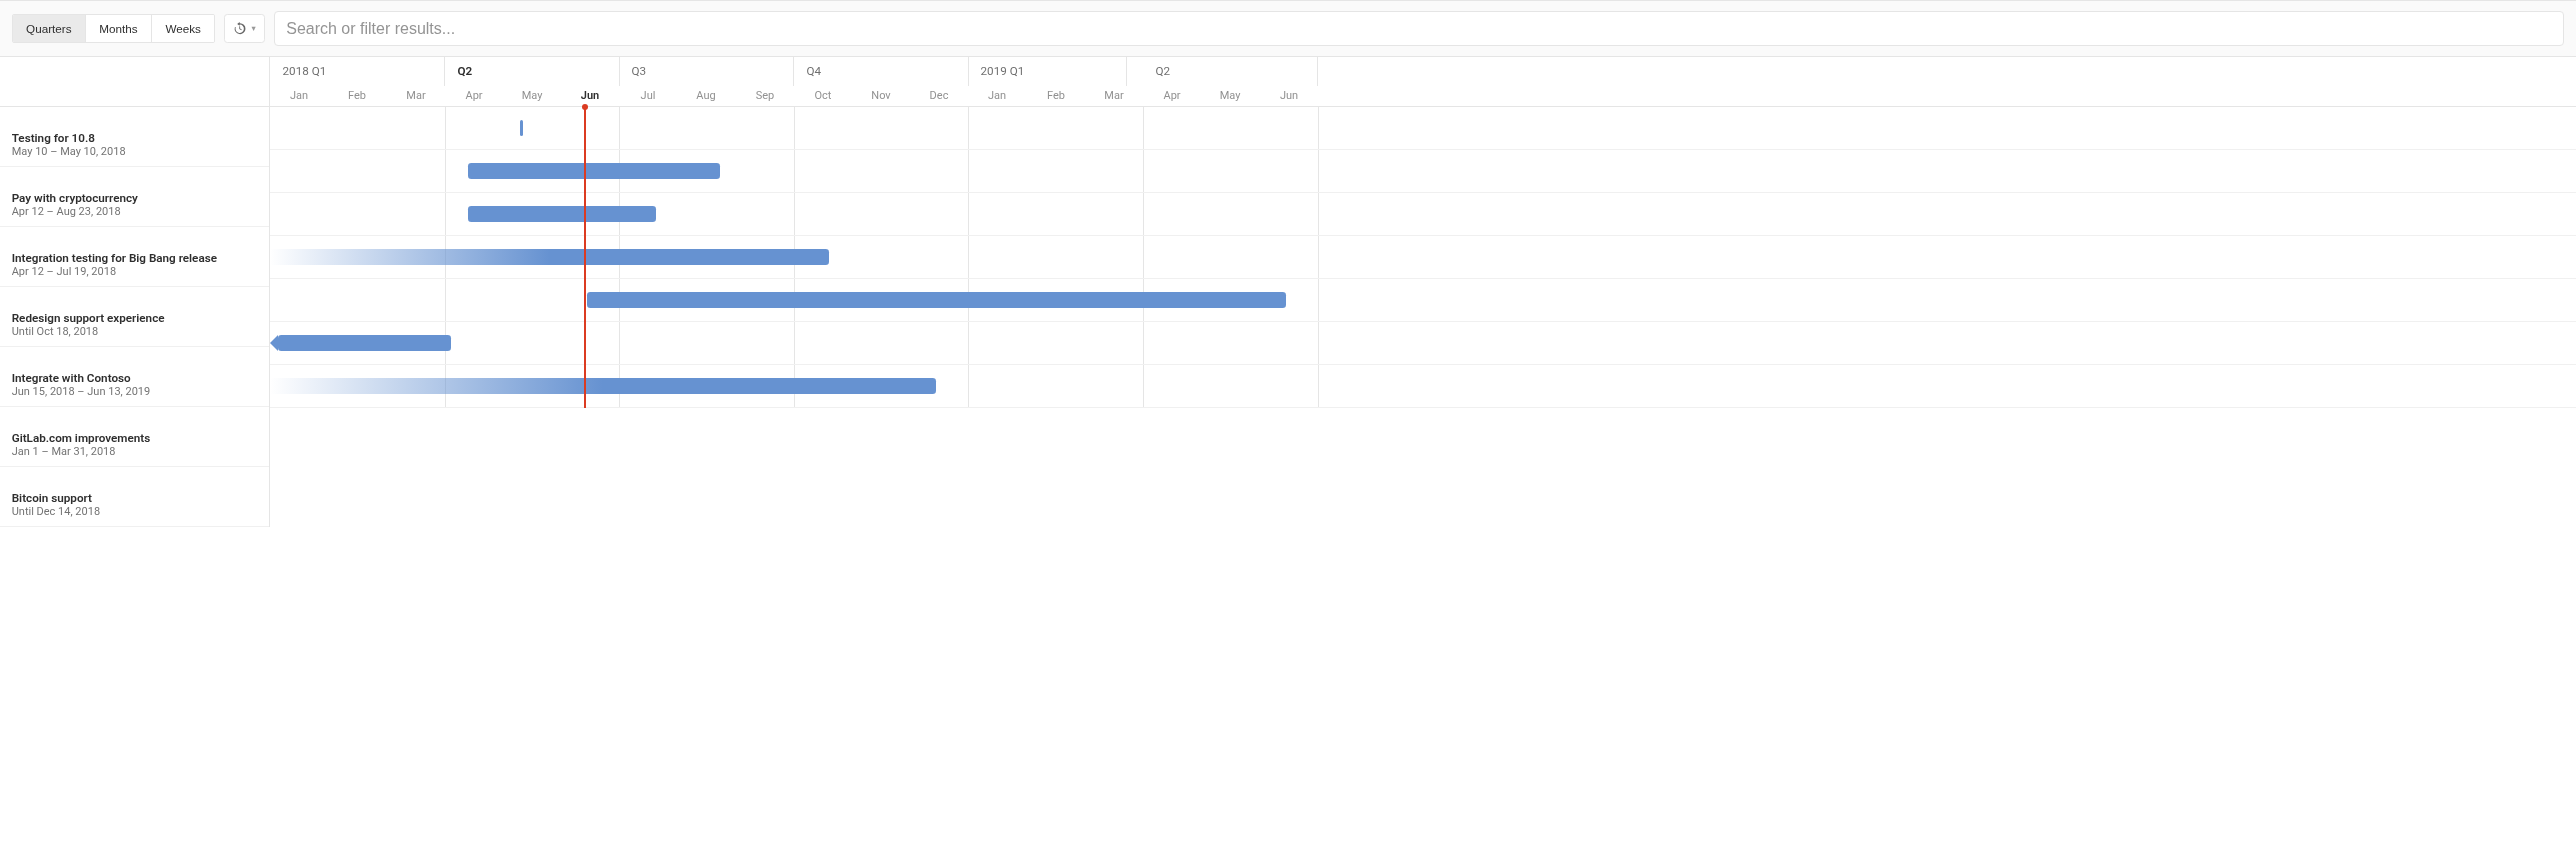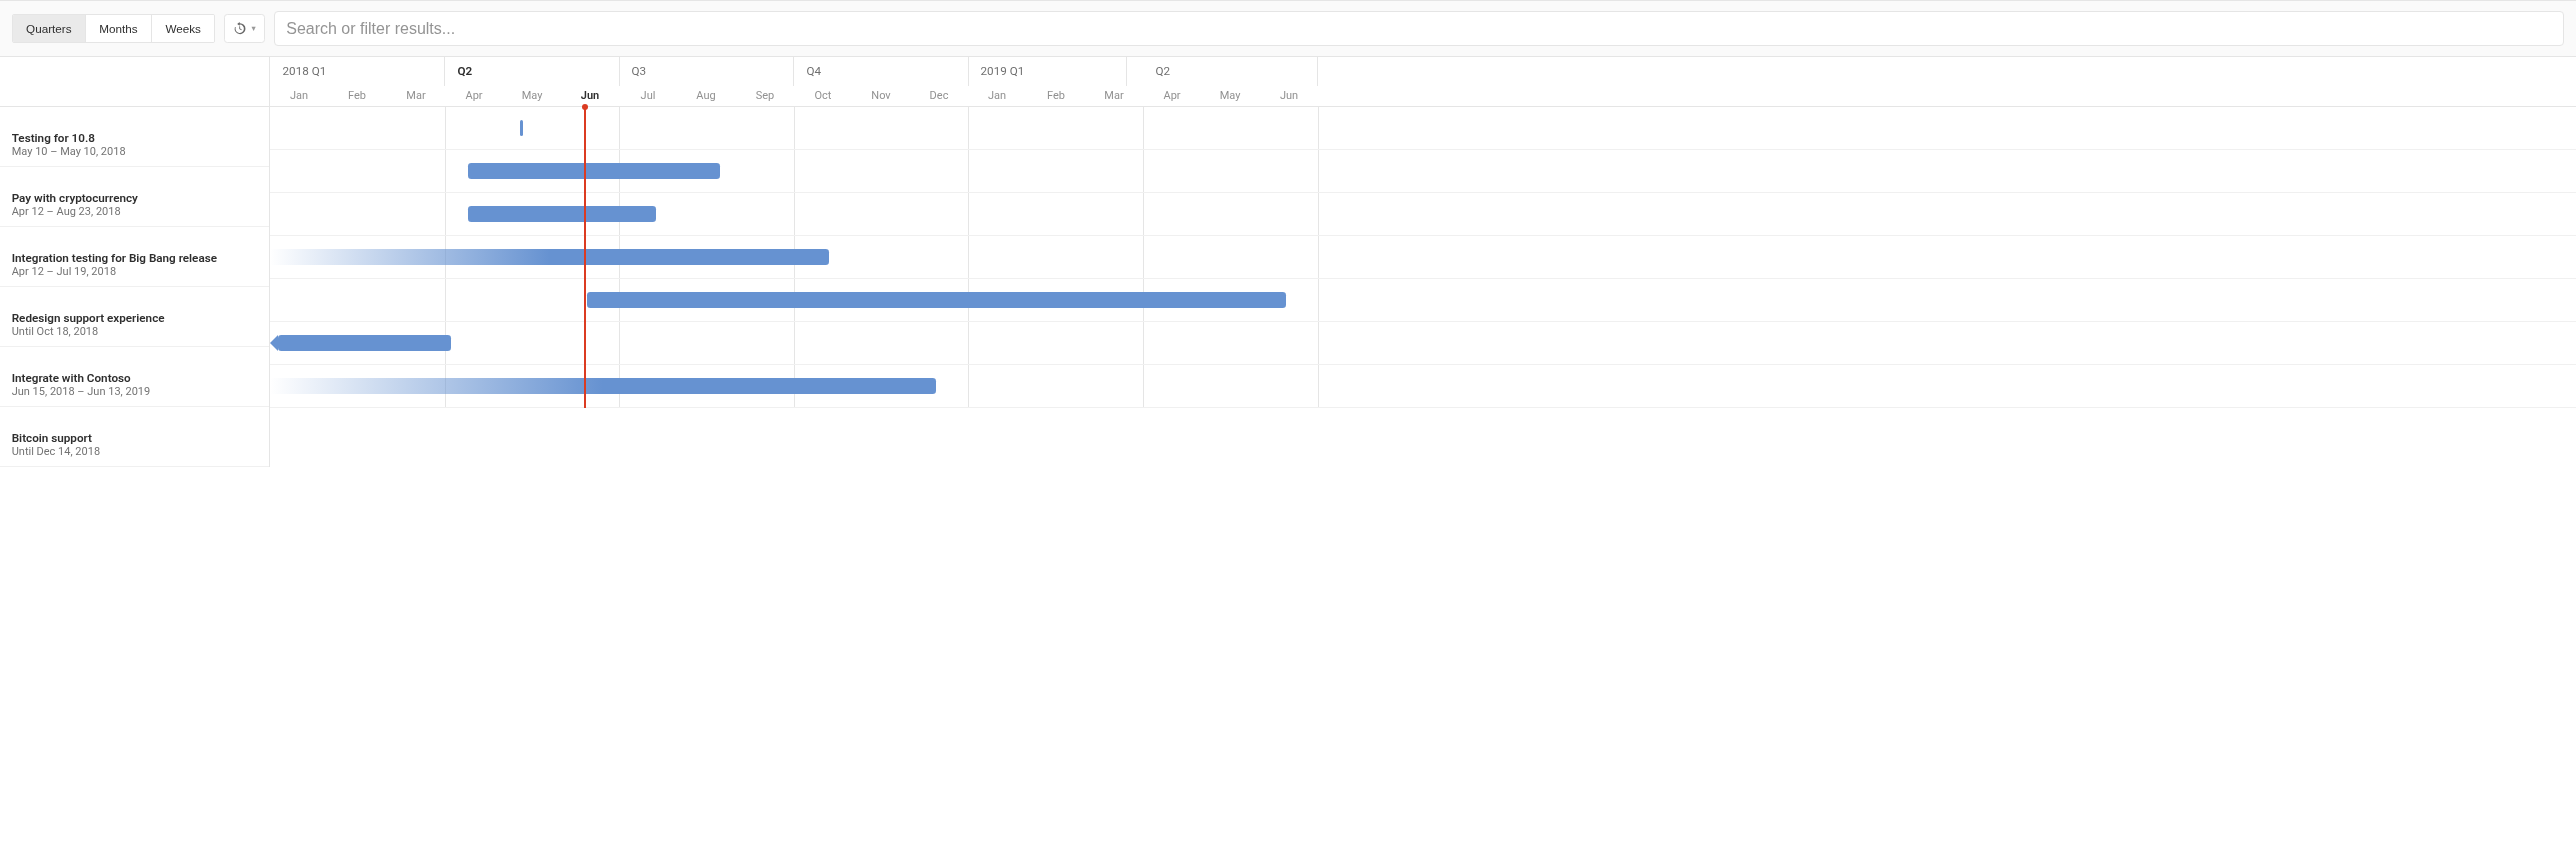--- a/index.html
+++ b/index.html
@@ -255,20 +255,24 @@
           <div class="epic-title">Integration testing for Big Bang release</div>
           <div class="epic-dates">Apr 12 – Jul 19, 2018</div>
         </div>
         <div class="epic-row">
           <div class="epic-title">Redesign support experience</div>
           <div class="epic-dates">Until Oct 18, 2018</div>
         </div>
         <div class="epic-row">
           <div class="epic-title">Integrate with Contoso</div>
           <div class="epic-dates">Jun 15, 2018 – Jun 13, 2019</div>
+        </div>
+        <div class="epic-row">
+          <div class="epic-title">GitLab.com improvements</div>
+          <div class="epic-dates">Jan 1 – Mar 31, 2018</div>
         </div>
         <div class="epic-row">
           <div class="epic-title">Bitcoin support</div>
           <div class="epic-dates">Until Dec 14, 2018</div>
         </div>
       </div>
   </div>
 
   <div class="timeline-area">
     <div class="timeline-header">

